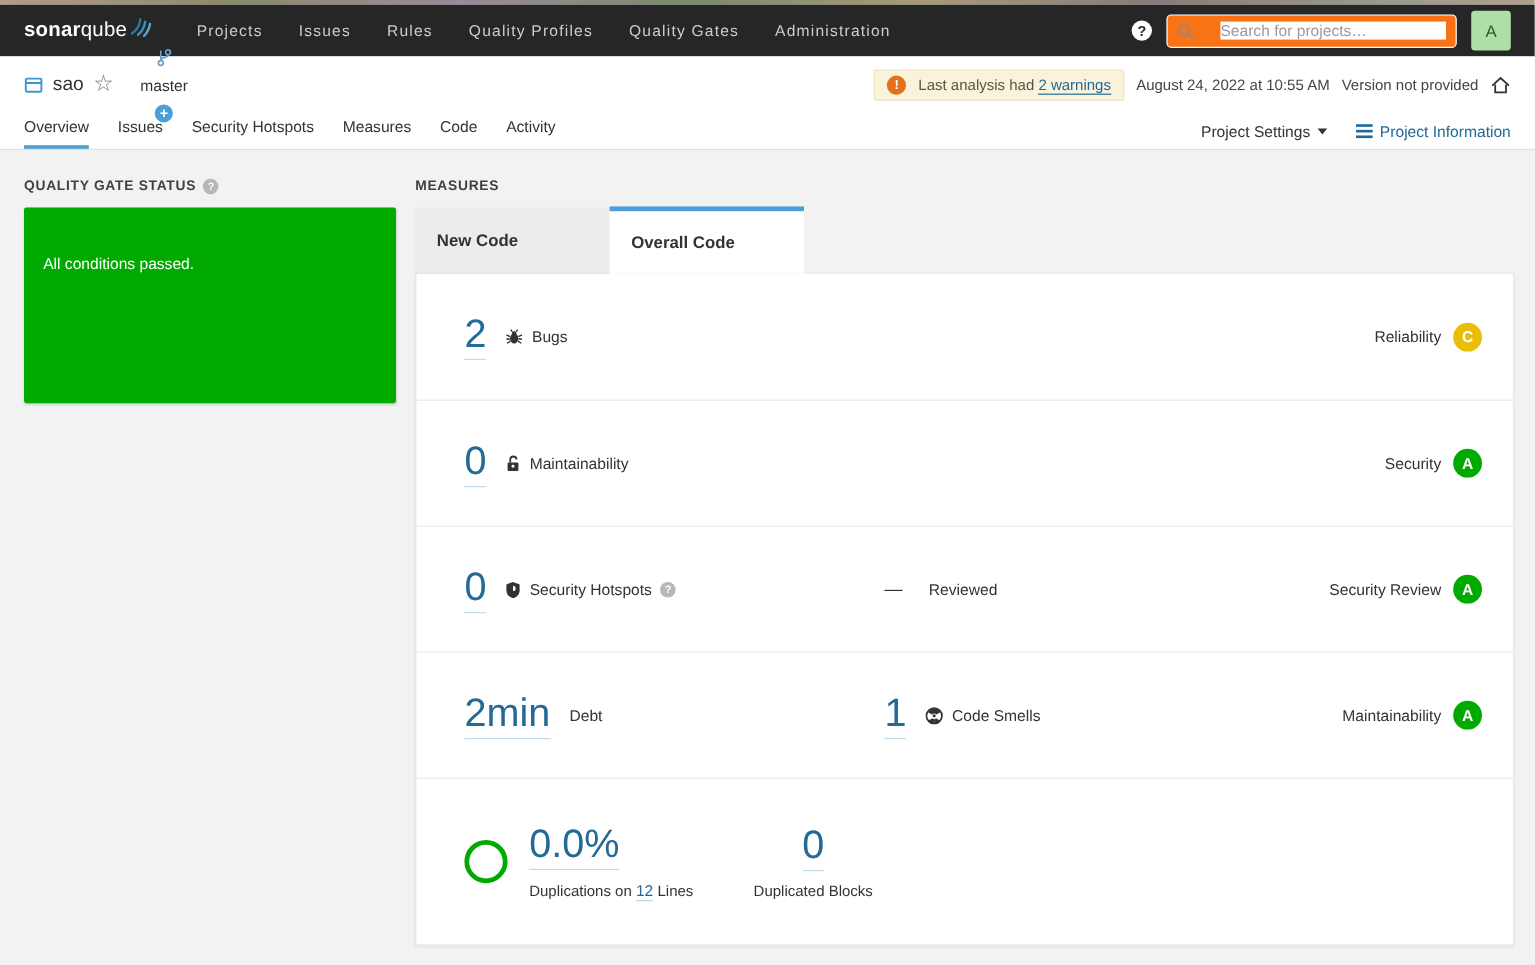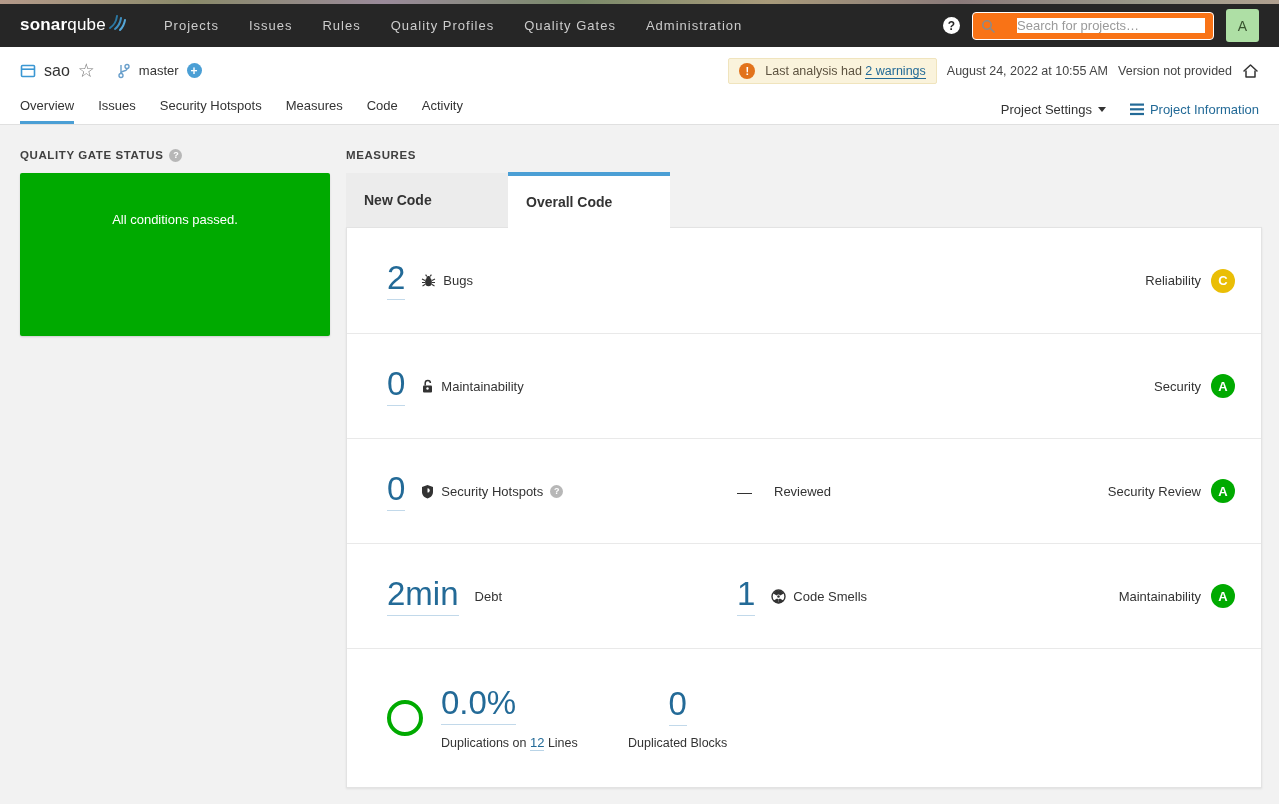--- a/index.html
+++ b/index.html
@@ -27,21 +27,21 @@
     font-family:"Liberation Sans",sans-serif; }
   .searchbox input::placeholder { color:#9a9a9a; }
   .avatar { width:33px; height:33px; border-radius:3px; background:#aedfa5; color:#38542f;
     font-size:14px; display:flex; align-items:center; justify-content:center; cursor:pointer; }
 
   
   .proj-header { background:#fff; border-bottom:1px solid #e0e0e0; padding:0 20px 0 20px; }
   .proj-row1 { display:flex; align-items:center; height:47px; }
   .proj-name { font-size:16px; color:#333; margin:0 8px 0 8px; }
   .star { font-size:19px; color:#777; margin-right:22px; cursor:pointer; line-height:1; }
-  .branch { display:flex; align-items:center; gap:8px; }
+  .branch { display:flex; align-items:center; gap:8px;flex-direction:column; }
   .branch-name { font-size:13px; color:#333; }
   .plus-circle { width:15px; height:15px; border-radius:50%; background:#4b9fd5; color:#fff;
     font-size:12px; font-weight:bold; display:flex; align-items:center; justify-content:center; cursor:pointer; line-height:1; }
   .hdr-right { margin-left:auto; display:flex; align-items:center; gap:10px; }
   .warn-pill { display:flex; align-items:center; gap:10px; background:#faf3dc; border:1px solid #f0e4bd;
     border-radius:2px; height:26px; padding:0 10px; }
   .warn-icon { width:16px; height:16px; border-radius:50%; background:#e2731c; color:#fff; font-weight:bold;
     font-size:11px; display:flex; align-items:center; justify-content:center; }
   .warn-text { font-size:12.5px; color:#5d5340; }
   .warn-link { color:#236a97; border-bottom:1px solid #236a97; cursor:pointer; }
@@ -49,21 +49,21 @@
   .proj-row2 { display:flex; align-items:flex-end; height:30px; }
   .ptabs { display:flex; gap:24px; }
   .ptab { font-size:13px; color:#333; padding-bottom:8px; border-bottom:3px solid transparent; cursor:pointer; white-space:nowrap; }
   .ptab.active { border-bottom-color:#4b9fd5; }
   .row2-right { margin-left:auto; display:flex; align-items:center; gap:24px; padding-bottom:7px; }
   .proj-settings { font-size:13px; color:#333; cursor:pointer; display:flex; align-items:center; gap:6px; }
   .caret { width:0; height:0; border-left:4px solid transparent; border-right:4px solid transparent; border-top:5px solid #333; }
   .proj-info { font-size:13px; color:#236a97; cursor:pointer; display:flex; align-items:center; gap:6px; }
 
   
-  .content { display:flex; padding:14px 17px 0 20px; gap:16px;text-align:center; }
+  .content { display:flex; padding:14px 17px 0 20px; gap:16px; }
   .left-col { width:310px; flex:none; }
   .section-head { display:flex; align-items:center; gap:6px; margin:8px 0 10px 0; height:16px;}
   .section-title { font-size:11.5px; font-weight:bold; color:#404040; letter-spacing:.6px; }
   .help-sm { width:13px; height:13px; border-radius:50%; background:#b7b7b7; color:#fff; font-size:9px;
     font-weight:bold; display:flex; align-items:center; justify-content:center; cursor:pointer; flex:none; }
   .qg-box { height:163px; border-radius:2px; box-shadow:0 1px 2px rgba(0,0,0,.15); padding:22px 16px; }
   .qg-status { color:#fff; font-size:24px; font-weight:bold; }
   .qg-msg { color:#fff; font-size:13px; margin-top:17px; }
 
   .right-col { flex:1; min-width:0; }

